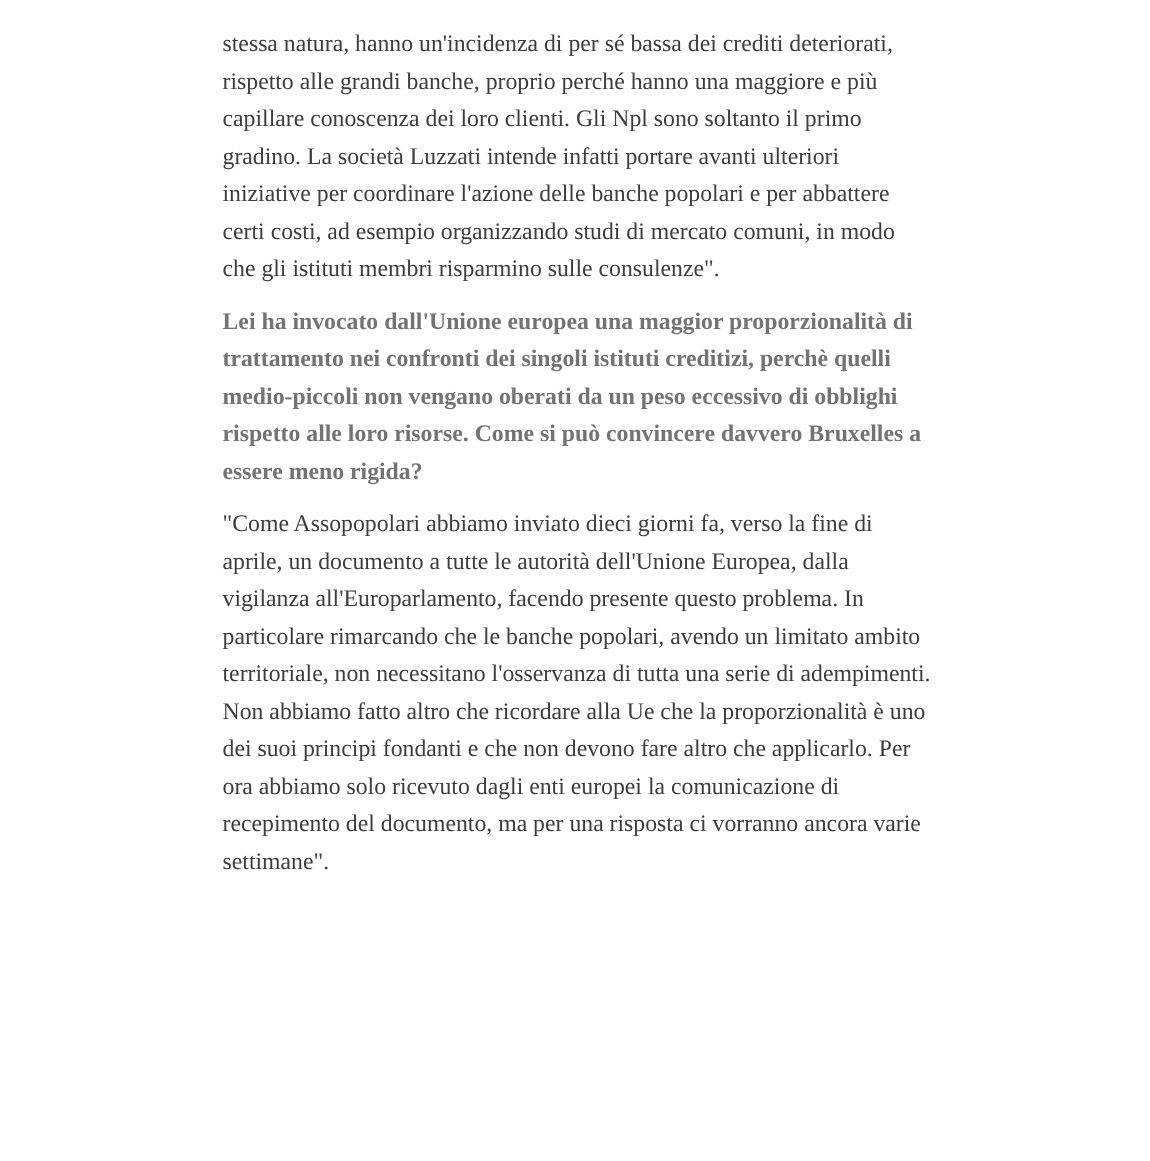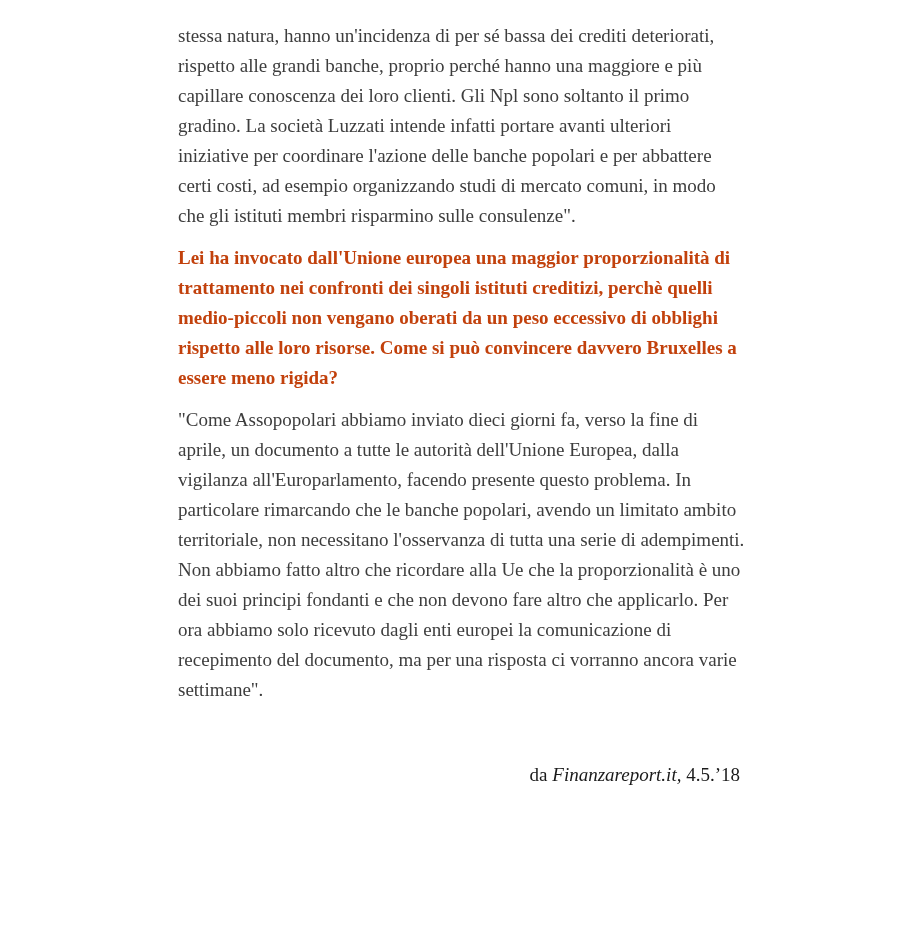--- a/index.html
+++ b/index.html
@@ -23,21 +23,21 @@
     font-size: 19px;
     line-height: 30px;
     text-align: left;
   }
   .para {
     margin: 0 0 12px 0;
     padding: 0;
   }
   .para.bold {
     font-weight: 700;
-    color: #c2410c;
+    color: #737373;
   }
   .attribution {
     margin-top: 58px;
     text-align: right;
     color: #1a1a1a;
     font-size: 19px;
     line-height: 24px;
     padding-right: 6px;
   }
   .attribution .source {
@@ -47,18 +47,13 @@
 </head>
 <body>
 
 <div class="article">
   <p class="para">stessa natura, hanno un'incidenza di per sé bassa dei crediti deteriorati, rispetto alle grandi banche, proprio perché hanno una maggiore e più capillare conoscenza dei loro clienti. Gli Npl sono soltanto il primo gradino. La società Luzzati intende infatti portare avanti ulteriori iniziative per coordinare l'azione delle banche popolari e per abbattere certi costi, ad esempio organizzando studi di mercato comuni, in modo che gli istituti membri risparmino sulle consulenze".</p>
 
   <p class="para bold">Lei ha invocato dall'Unione europea una maggior proporzionalità di trattamento nei confronti dei singoli istituti creditizi, perchè quelli medio-piccoli non vengano oberati da un peso eccessivo di obblighi rispetto alle loro risorse. Come si può convincere davvero Bruxelles a essere meno rigida?</p>
 
   <p class="para">"Come Assopopolari abbiamo inviato dieci giorni fa, verso la fine di aprile, un documento a tutte le autorità dell'Unione Europea, dalla vigilanza all'Europarlamento, facendo presente questo problema. In particolare rimarcando che le banche popolari, avendo un limitato ambito territoriale, non necessitano l'osservanza di tutta una serie di adempimenti. Non abbiamo fatto altro che ricordare alla Ue che la proporzionalità è uno dei suoi principi fondanti e che non devono fare altro che applicarlo. Per ora abbiamo solo ricevuto dagli enti europei la comunicazione di recepimento del documento, ma per una risposta ci vorranno ancora varie settimane".</p>
 
-  <div class="attribution">
-    <span>da</span>
-    <span class="source">Finanzareport.it,</span>
-    <span>4.5.’18</span>
-  </div>
 </div>
 
 </body></html>

